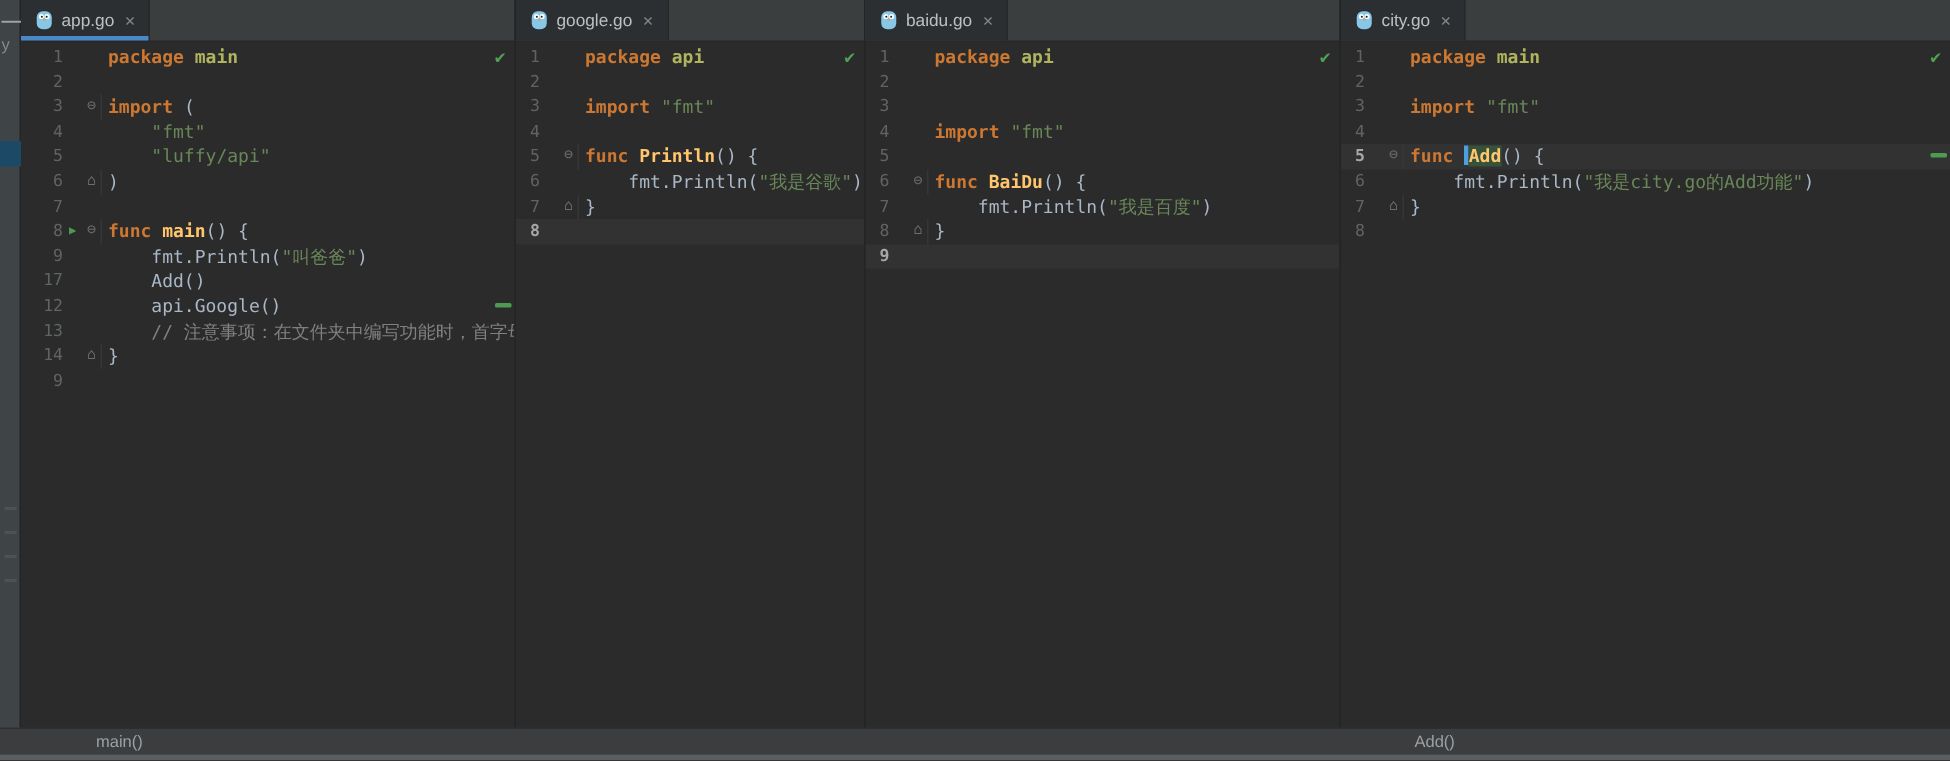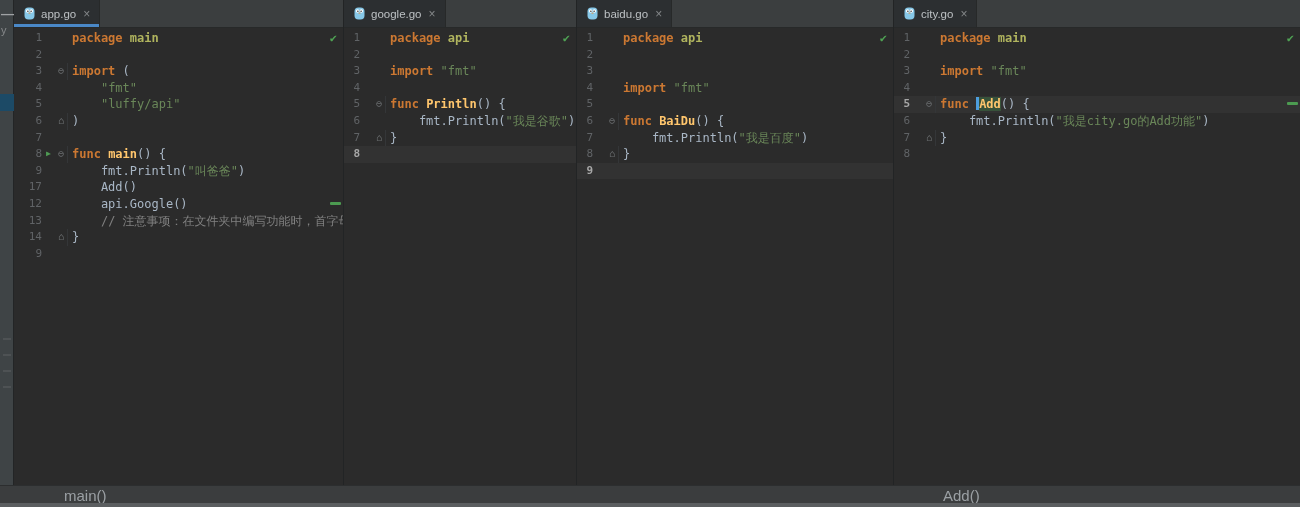--- a/index.html
+++ b/index.html
@@ -49,21 +49,21 @@
   .pl { color:#a9b7c6; }
   .sel { background:#3a76b8; color:#eaf1f8; }
   .hl  { background:#37523a; color:#ffc66d; font-weight:bold; }
   .caret { display:inline-block; width:3px; height:13px; background:#4d9fdf; vertical-align:-2px; }
   .check { position:absolute; top:2px; right:6px; color:#4fa254; font-size:12px; }
   .stripe { position:absolute; right:2px; width:11px; height:3px; background:#4c9b51; border-radius:1px; }
 
   
   .footer { display:flex; height:18px; background:#3b3d3e; border-top:1px solid #2c2e2f; }
   .fcell { height:18px; display:flex; align-items:center; }
-  .fcell .crumb { font-size:15px; color:#9ba0a4; padding-left:50px; }
+  .fcell .crumb { font-size:11px; color:#9ba0a4; padding-left:50px; }
   .fcell:nth-child(1){ width:14px; } .fcell:nth-child(2){ width:329px; }
   .fcell:nth-child(3){ width:233px; } .fcell:nth-child(4){ width:317px; }
   .fcell:nth-child(5){ width:407px; }
   .winbar { height:4px; background:#5b5e60; }
 
   .watermark { position:absolute; right:6px; bottom:26px; font-size:66px; color:#6b3596;
                font-family:"Liberation Sans", sans-serif; z-index:5; pointer-events:none; }
 </style>
 </head>
 <body>

